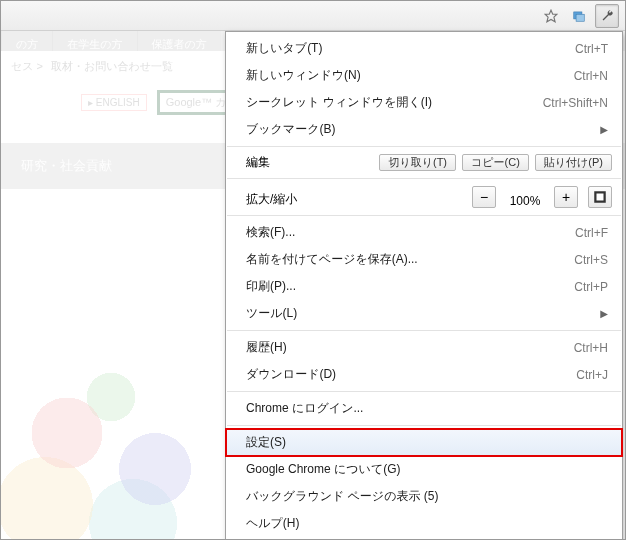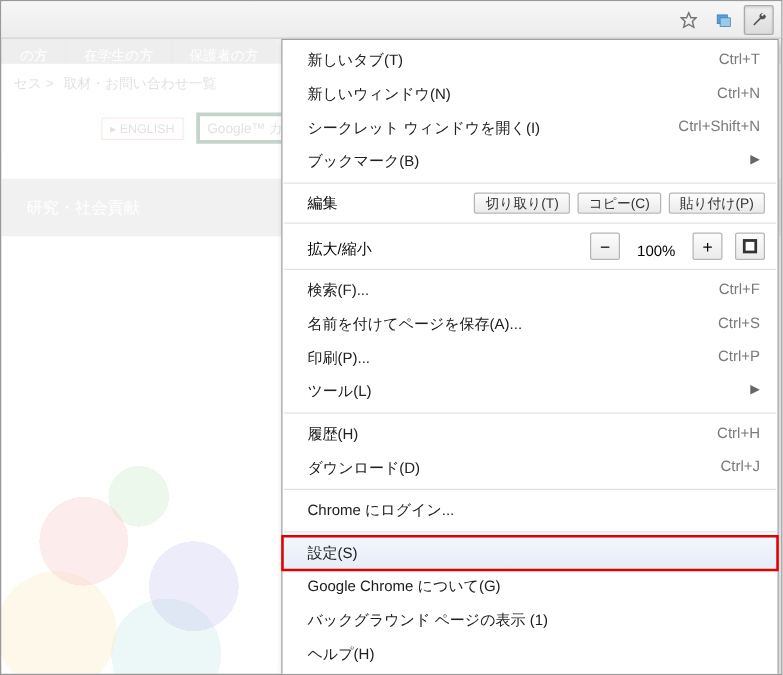--- a/index.html
+++ b/index.html
@@ -103,20 +103,21 @@
     top: 30px; right: 2px;
     width: 398px;
     background: #fff;
     border: 1px solid #a0a0a0;
     box-shadow: 2px 3px 6px rgba(0,0,0,.25);
     z-index: 20;
     padding: 3px 0;
   }
   .menu-item {
     display: flex;
+    align-items: center;
     justify-content: space-between;
     padding: 5px 14px 5px 20px;
     color: #202020;
     cursor: default;
     min-height: 24px;
   }
   .menu-item .shortcut {
     color: #7a7a7a;
     font-size: 12px;
   }
@@ -297,19 +298,19 @@
 
   <div class="menu-sep"></div>
 
   <div class="menu-item highlighted">
     <span>設定(S)</span>
   </div>
   <div class="menu-item">
     <span>Google Chrome について(G)</span>
   </div>
   <div class="menu-item">
-    <span>バックグラウンド ページの表示  (1)</span>
+    <span>バックグラウンド ページの表示  (5)</span>
   </div>
   <div class="menu-item">
     <span>ヘルプ(H)</span>
   </div>
 
 </div>
 
 </body></html>

